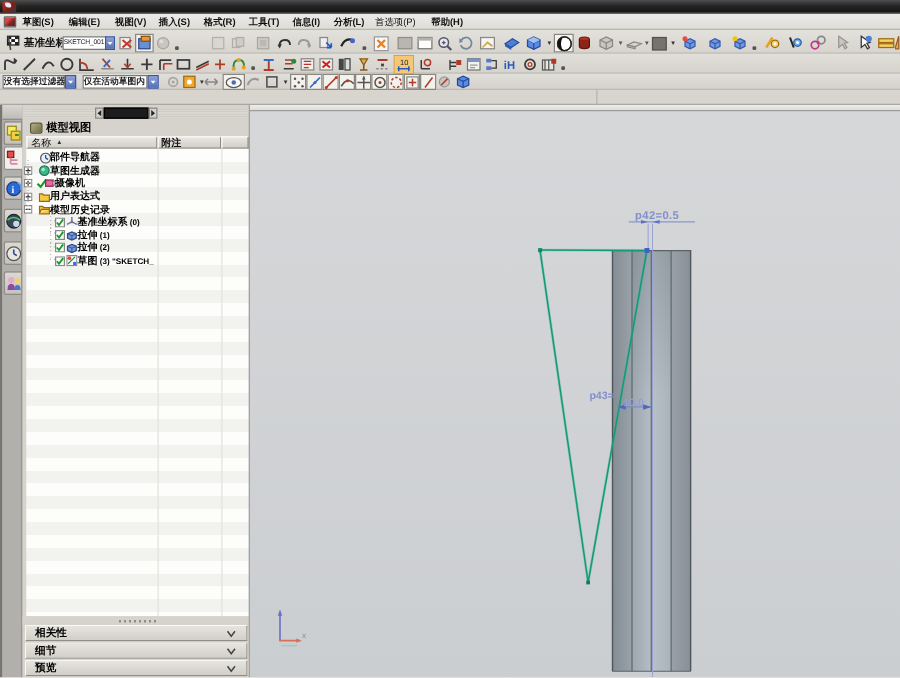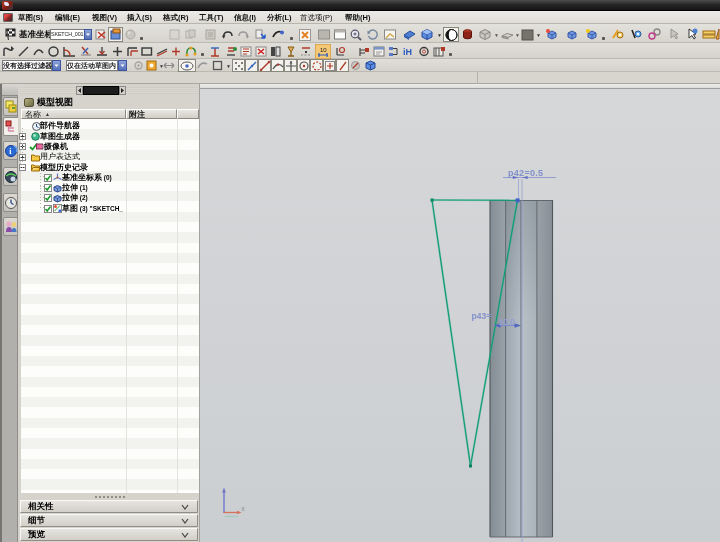--- a/index.html
+++ b/index.html
@@ -666,21 +666,21 @@
       <svg width="7" height="7">
         <rect x="0.5" y="0.5" width="6" height="6" fill="#fff" stroke="#888"></rect>
         <path d="M1.5 3.5 h4 M3.5 1.5 v4" stroke="#333"></path>
       </svg>
     </div>
 <div class="ab" style="left:31px;top:152.7px;width:9px;height:9px;">
       <svg width="9" height="9" viewBox="0 0 9 9">
         <path d="M0.5 2 L3 2 L4 3 L8.5 3 L8.5 8 L0.5 8 Z" fill="#f5c842" stroke="#9a6a10"></path>
       </svg>
     </div>
-<div class="ab" style="left:40px;top:152.2px;width:120px;height:10px;font-size:8px;line-height:10px;color:#000;font-weight:normal;white-space:nowrap">用户表达式</div>
+<div class="ab" style="left:40px;top:152.2px;width:120px;height:10px;font-size:8px;line-height:10px;color:#000;font-weight:bold;white-space:nowrap">用户表达式</div>
 <div class="ab" style="left:19px;top:164.0px;width:7px;height:7px;">
       <svg width="7" height="7">
         <rect x="0.5" y="0.5" width="6" height="6" fill="#fff" stroke="#888"></rect>
         <path d="M1.5 3.5 h4" stroke="#333"></path>
       </svg>
     </div>
 <div class="ab" style="left:31px;top:163.0px;width:9px;height:9px;">
       <svg width="9" height="9" viewBox="0 0 9 9">
         <path d="M0.5 2 L3 2 L4 3 L8.5 3 L8.5 8 L0.5 8 Z" fill="#f5c842" stroke="#9a6a10"></path>
         <path d="M0.5 8 L2 4.5 L8.5 4.5" fill="#fadc7a" stroke="#9a6a10"></path>

